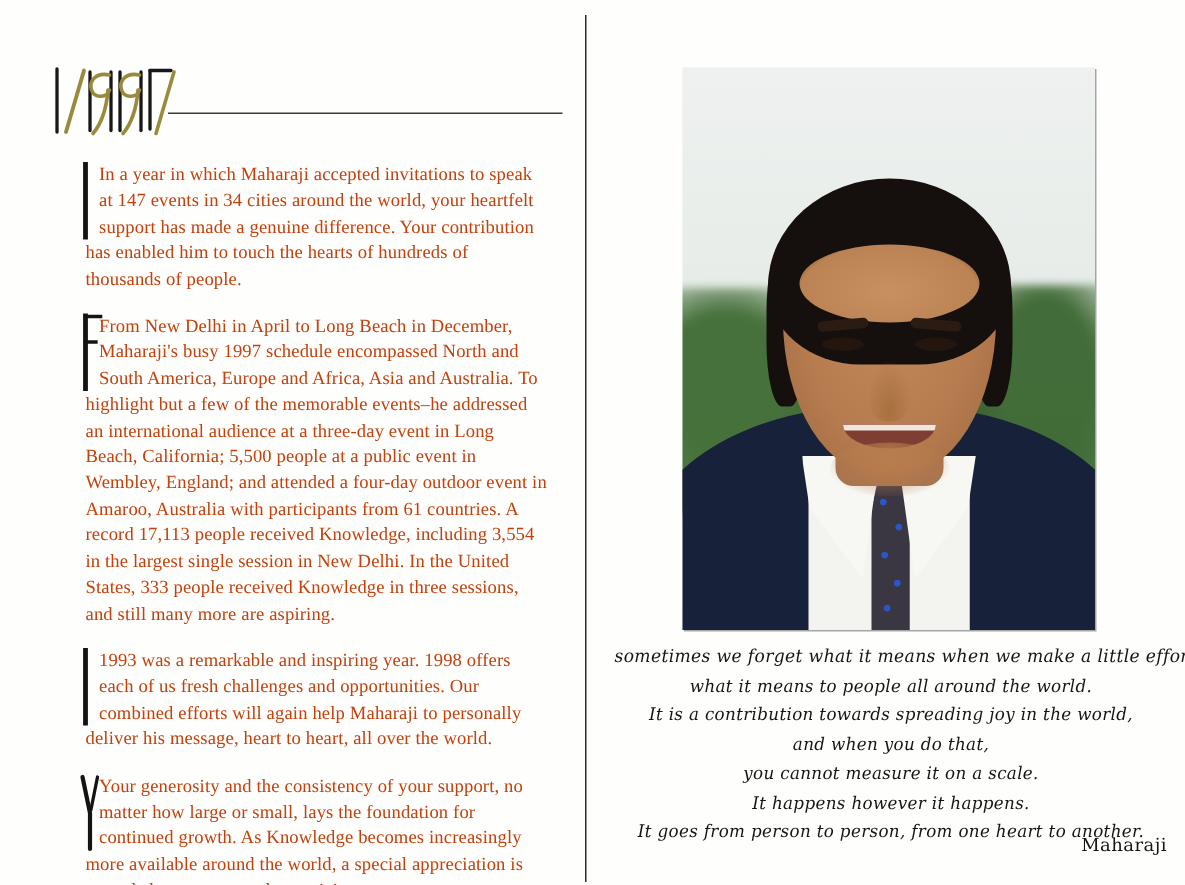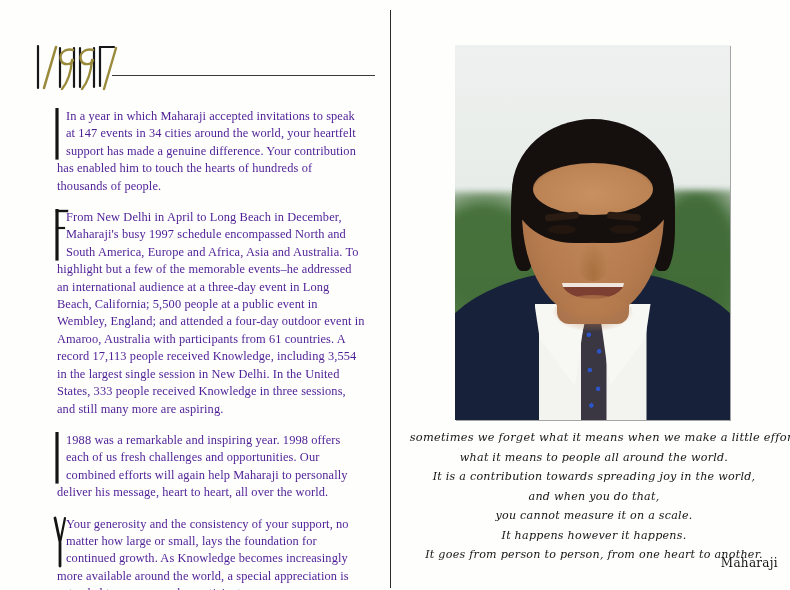--- a/index.html
+++ b/index.html
@@ -70,21 +70,21 @@
     left: 57px;
     top: 108px;
     width: 320px;
   }
 
   .para {
     position: relative;
     font-size: 12.4px;
     line-height: 17.4px;
     letter-spacing: 0.1px;
-    color: #4c1d95;
+    color: #c2410c;
     margin: 0 12px 14px 0;
     text-align: left;
   }
   .para .txt { display: block; }
 
   
   .para.has-cap .txt {
     text-indent: 0;
   }
   .cap {
@@ -419,21 +419,21 @@
         </span>
         <span class="txt">From New Delhi in April to Long Beach in December, Maharaji's busy 1997 schedule encompassed North and South America, Europe and Africa, Asia and Australia. To highlight but a few of the memorable events–he addressed an international audience at a three-day event in Long Beach, California; 5,500 people at a public event in Wembley, England; and attended a four-day outdoor event in Amaroo, Australia with participants from 61 countries. A record 17,113 people received Knowledge, including 3,554 in the largest single session in New Delhi. In the United States, 333 people received Knowledge in three sessions, and still many more are aspiring.</span>
       </div>
 
       <div class="para has-cap">
         <span class="cap">
           <svg width="16" height="52" viewBox="0 0 16 52" aria-hidden="true">
             <path d="M4 1 L4 50" stroke="#141414" stroke-width="3.2" stroke-linecap="square" fill="none"></path>
           </svg>
         </span>
-        <span class="txt">1988 was a remarkable and inspiring year. 1998 offers each of us fresh challenges and opportunities. Our combined efforts will again help Maharaji to personally deliver his message, heart to heart, all over the world.</span>
+        <span class="txt">1993 was a remarkable and inspiring year. 1998 offers each of us fresh challenges and opportunities. Our combined efforts will again help Maharaji to personally deliver his message, heart to heart, all over the world.</span>
       </div>
 
       <div class="para has-cap">
         <span class="cap">
           <svg width="16" height="52" viewBox="0 0 16 52" aria-hidden="true">
             <path d="M2 2 L7 26 L7 50" stroke="#141414" stroke-width="2.8" stroke-linecap="round" fill="none"></path>
             <path d="M12 2 L7.6 24" stroke="#141414" stroke-width="2.2" stroke-linecap="round" fill="none"></path>
           </svg>
         </span>
         <span class="txt">Your generosity and the consistency of your support, no matter how large or small, lays the foundation for continued growth. As Knowledge becomes increasingly more available around the world, a special appreciation is extended to everyone who participates.</span>

